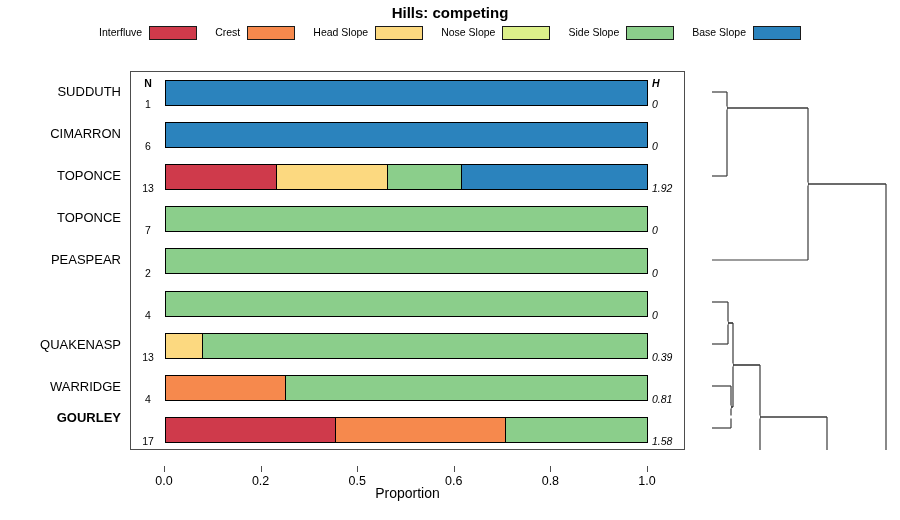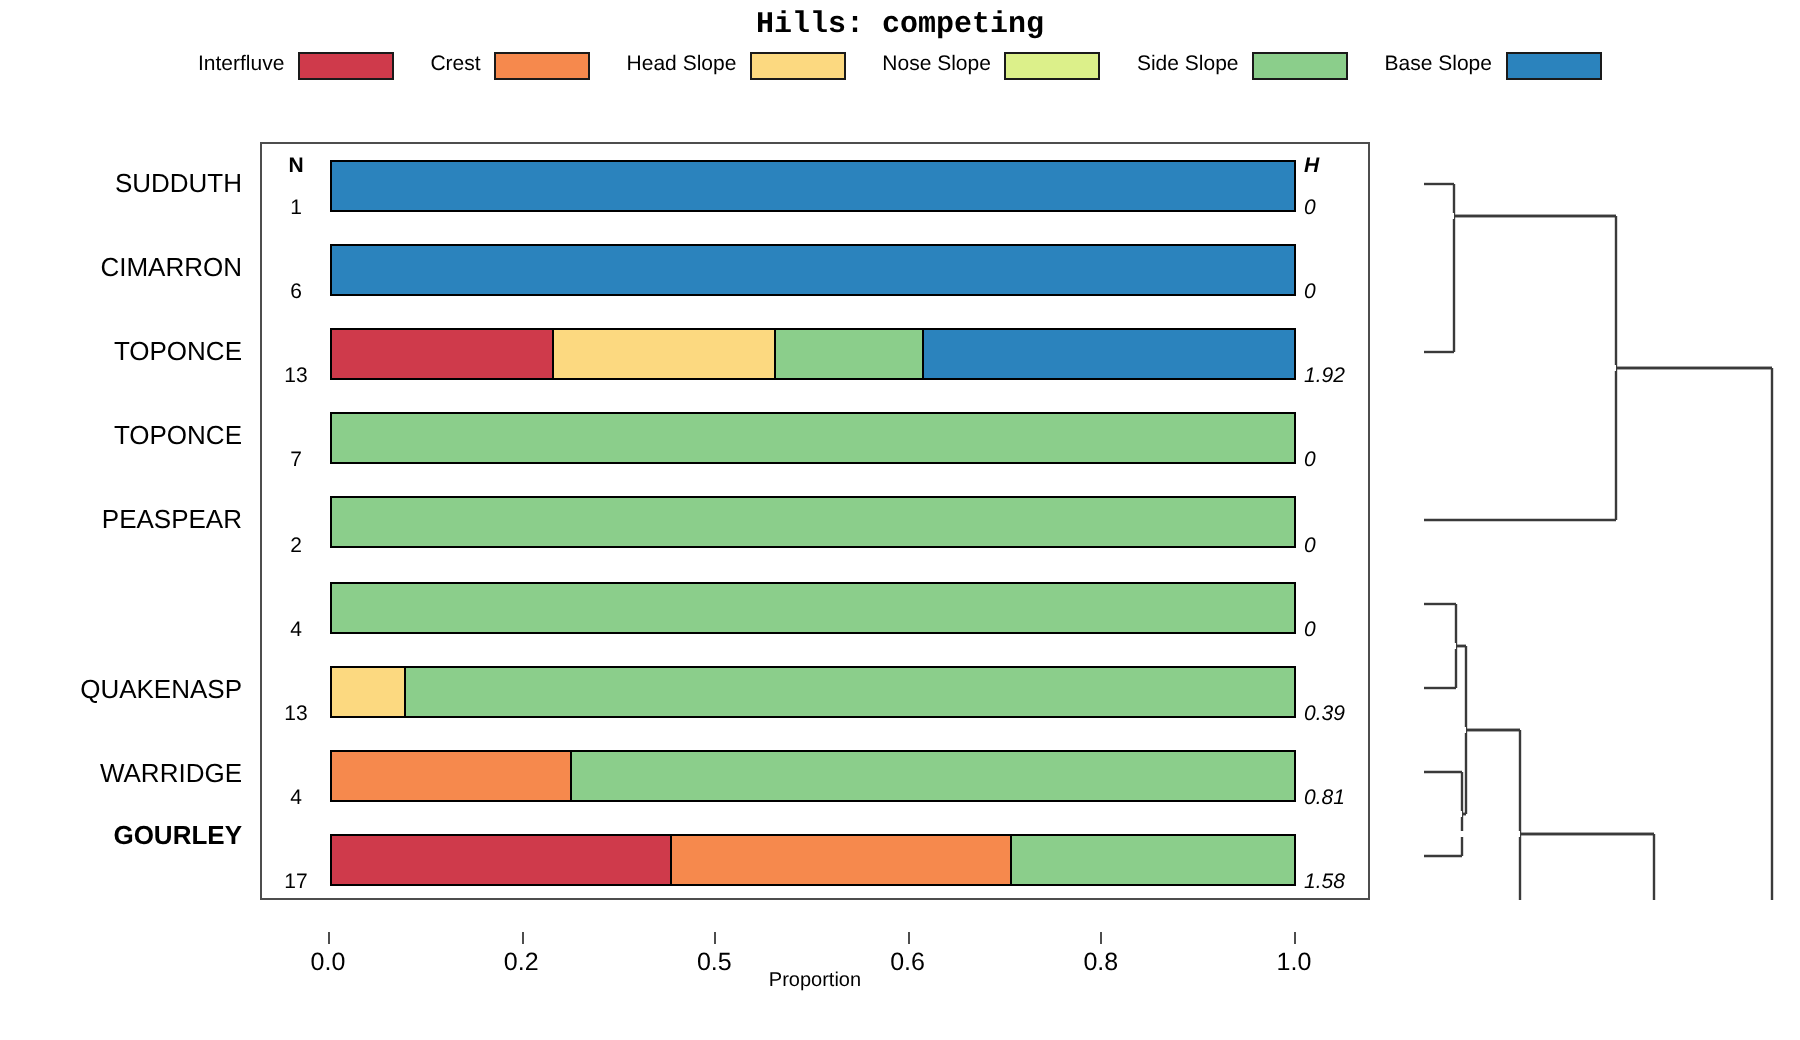--- a/index.html
+++ b/index.html
@@ -26,21 +26,20 @@
   
   .chart-title {
     position: absolute;
     left: 0;
     top: 4px;
     width: 900px;
     text-align: center;
     font-size: 15px;
     font-weight: bold;
     letter-spacing: 0px;
-    font-family: Liberation Mono, monospace;
   }
 
   
   .legend {
     position: absolute;
     left: 0;
     top: 26px;
     width: 900px;
     display: flex;
     justify-content: center;
@@ -193,21 +192,21 @@
     margin-left: -20px;
     text-align: center;
     font-size: 12.5px;
   }
   .xtitle {
     position: absolute;
     left: 130px;
     top: 485px;
     width: 555px;
     text-align: center;
-    font-size: 10px;
+    font-size: 14px;
   }
 
   
   .dendro {
     position: absolute;
     left: 690px;
     top: 71px;
     width: 210px;
     height: 379px;
   }

